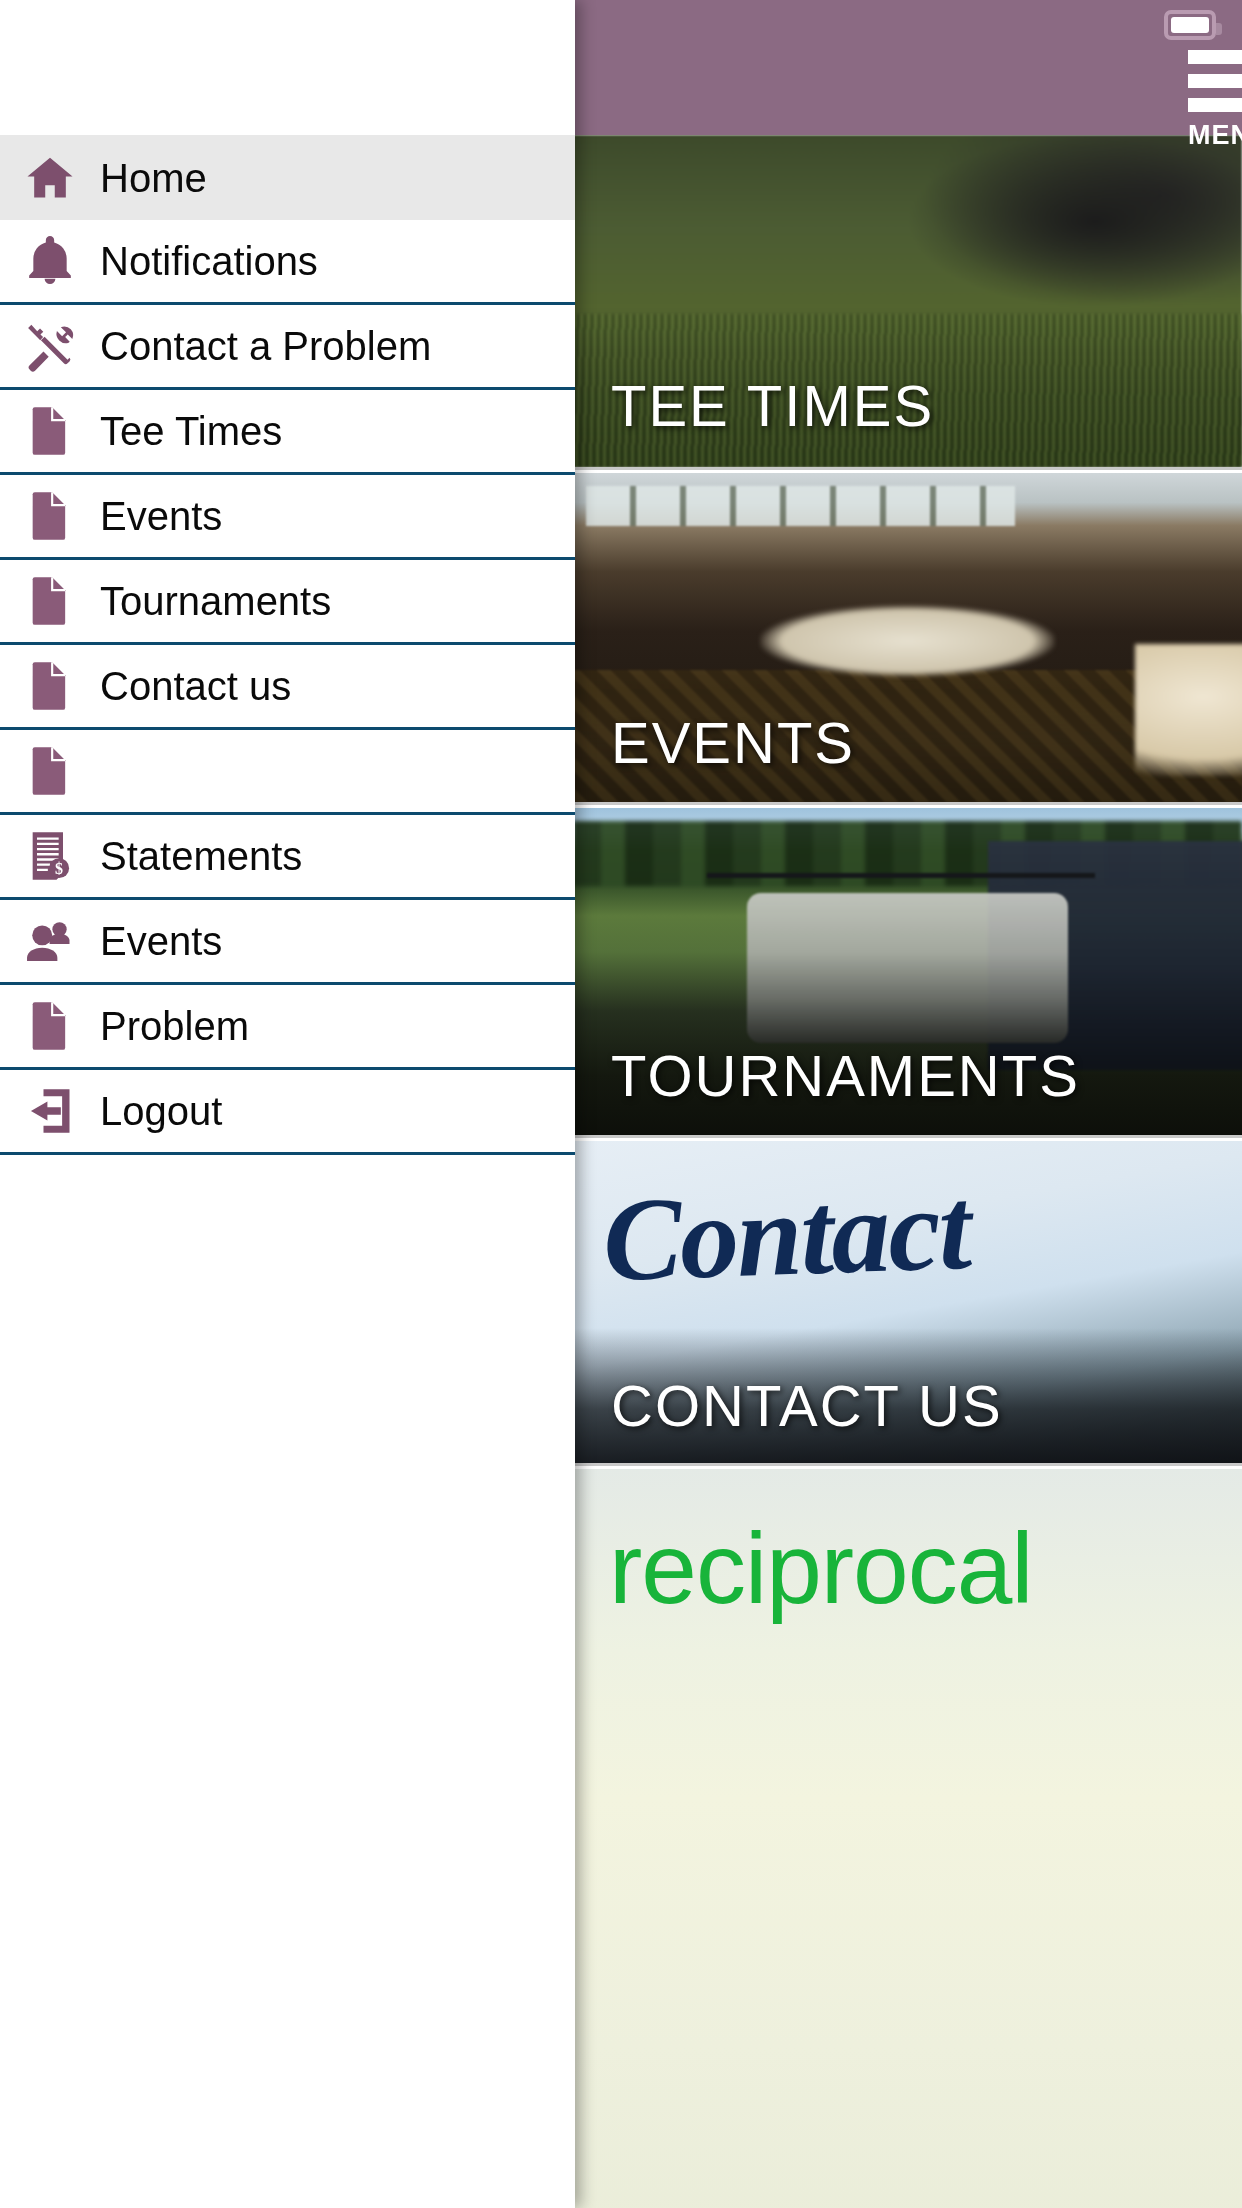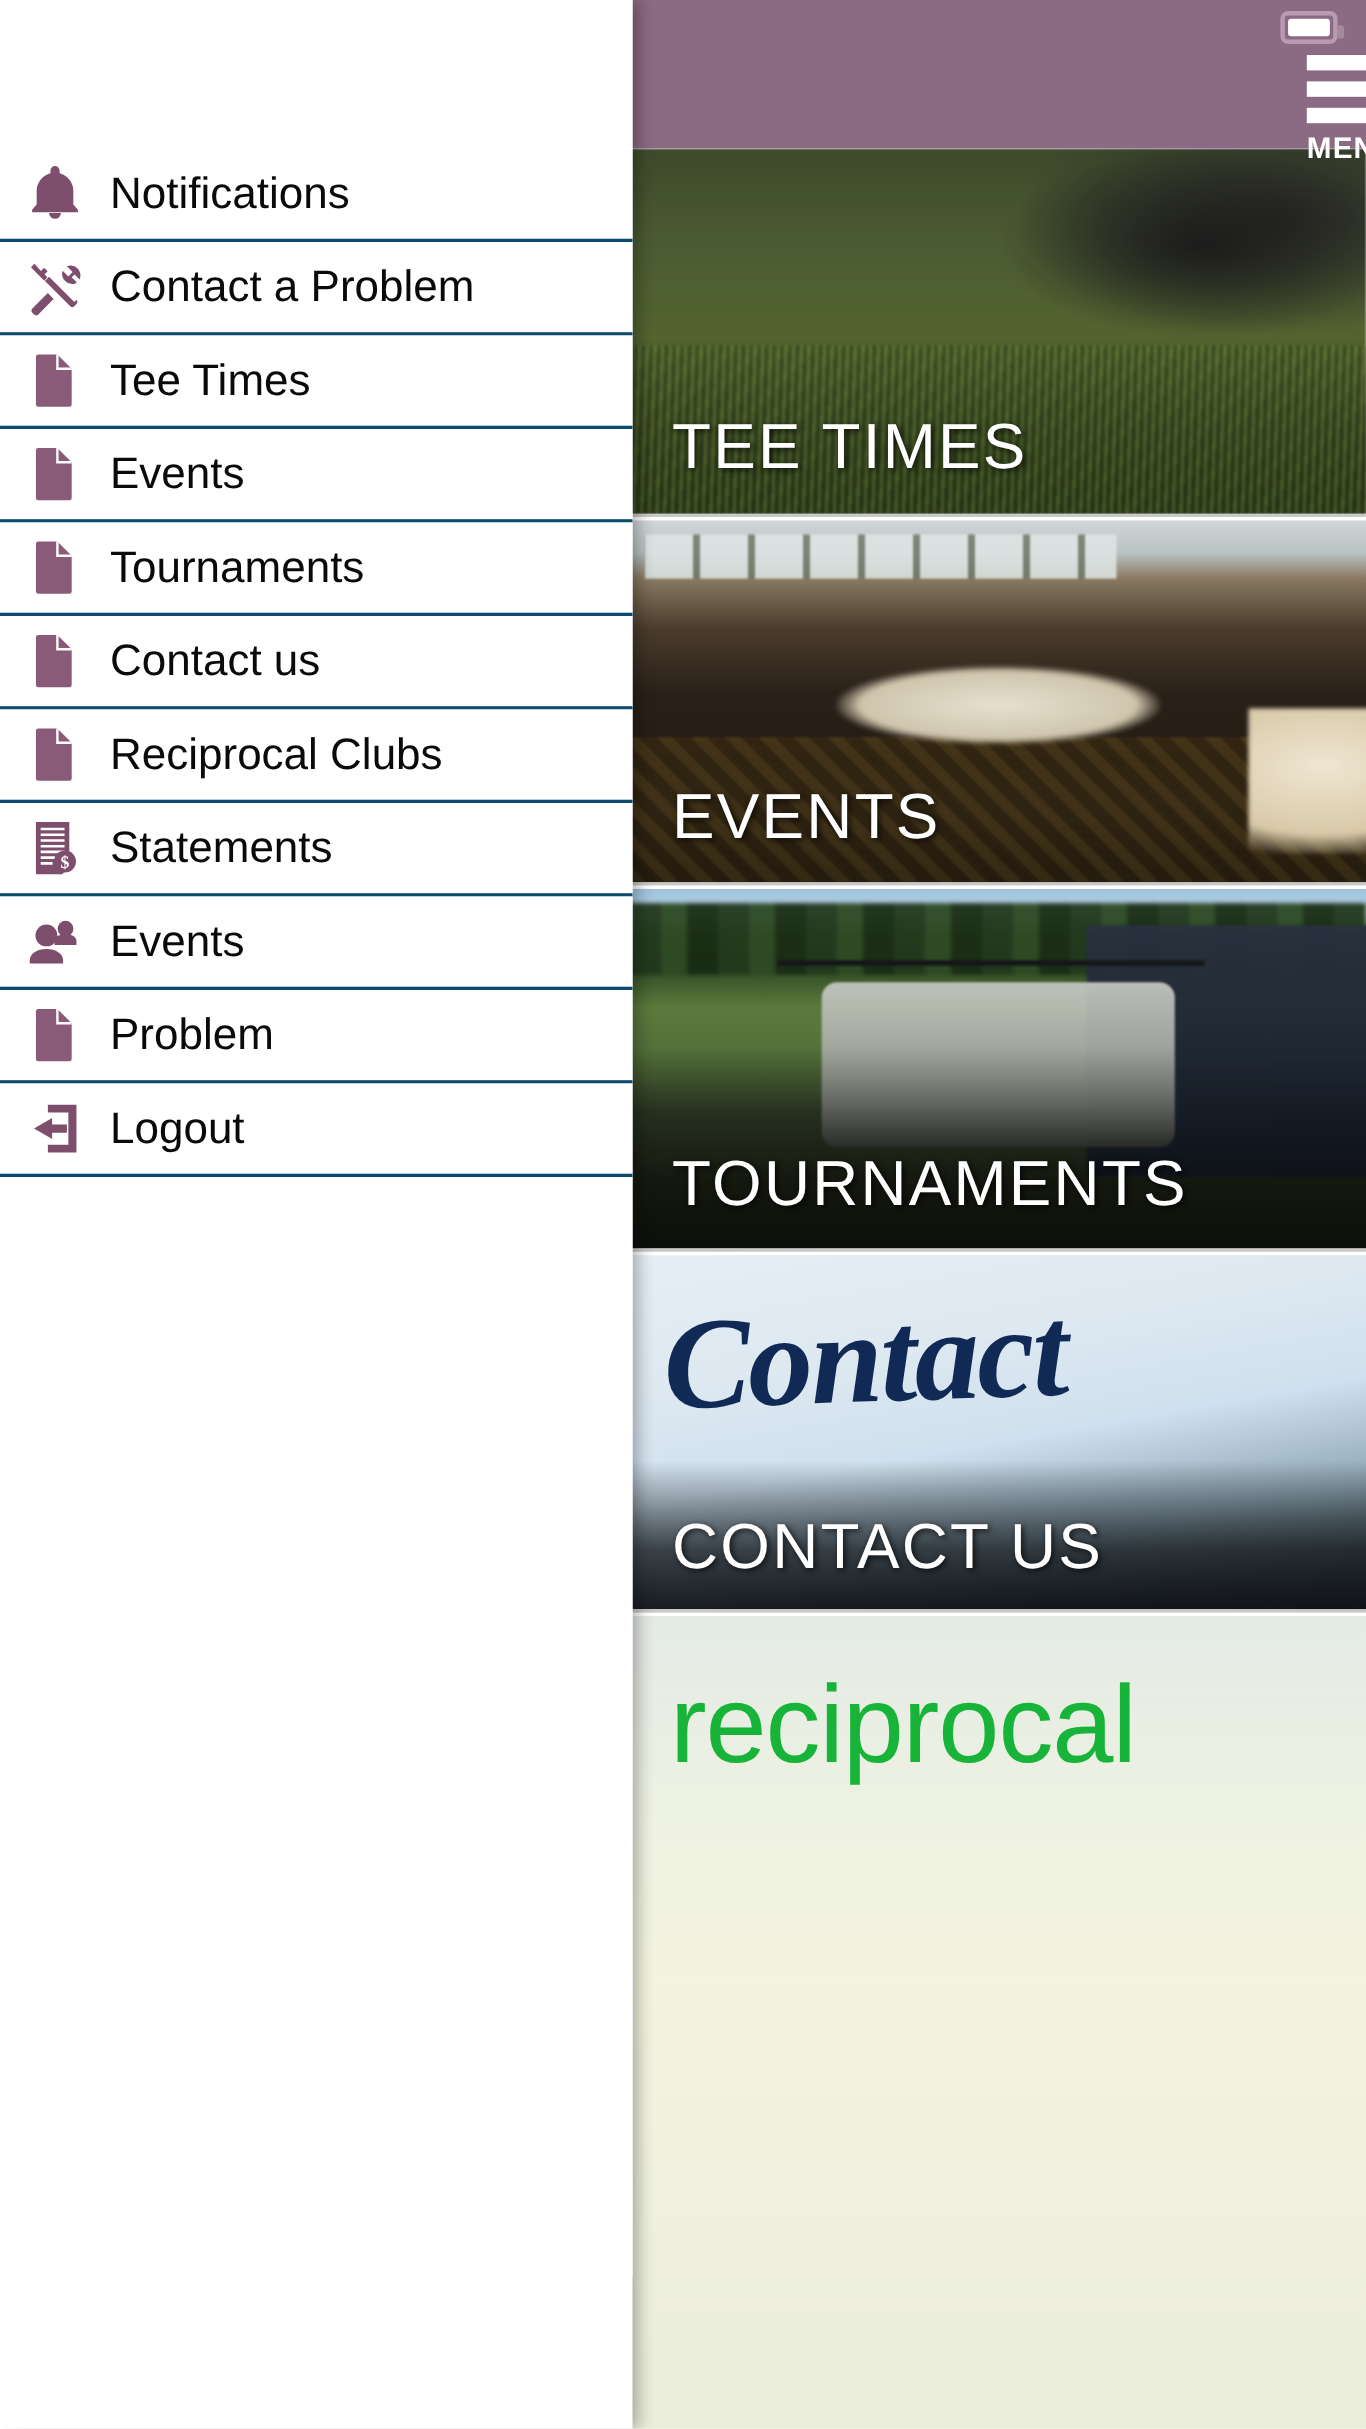--- a/index.html
+++ b/index.html
@@ -245,20 +245,28 @@
         <div class="hbar"></div>
         <div id="menu-label">MENU</div>
       </div>
     </div>
   </div>
 
   <div id="scrim"></div>
   <div id="drawer">
     <div id="drawer-top-pad"></div>
 
+    <div class="nav-item active">
+      <span class="nav-icon">
+        <svg width="52" height="52" viewBox="0 0 24 24">
+            <path fill="#7d4f6d" d="M12 2.6 1.6 11.3h3.1V21h5.1v-5.6h4.4V21h5.1v-9.7h3.1z"></path>
+          </svg>
+      </span>
+      <span class="nav-label">Home</span>
+    </div>
 
     <div class="nav-item">
       <span class="nav-icon">
         <svg width="50" height="50" viewBox="0 0 24 24">
             <path fill="#7d4f6d" d="M12 23a2.6 2.6 0 0 0 2.6-2.5H9.4A2.6 2.6 0 0 0 12 23Zm8-6.2v-6a8 8 0 0 0-6-7.7V2a2 2 0 0 0-4 0v1.1a8 8 0 0 0-6 7.7v6l-2 2.2v1.1h20v-1.1Z"></path>
           </svg>
       </span>
       <span class="nav-label">Notifications</span>
     </div>
 
@@ -316,21 +324,20 @@
       <span class="nav-label">Contact us</span>
     </div>
 
     <div class="nav-item">
       <span class="nav-icon">
         <svg width="46" height="52" viewBox="0 0 20 24">
           <path fill="#8a5b79" d="M3 1h8l6 6v15a1 1 0 0 1-1 1H3a1 1 0 0 1-1-1V2a1 1 0 0 1 1-1z"></path>
           <path fill="none" stroke="#ffffff" stroke-width="1" d="M11 1v6h6"></path>
         </svg>
       </span>
-      <span class="nav-label">Reciprocal Clubs</span>
     </div>
 
     <div class="nav-item">
       <span class="nav-icon">
         <svg width="48" height="52" viewBox="0 0 20 24">
           <path fill="#7d4f6d" d="M2 1h14v19l-3 3H2z"></path>
           <g stroke="#ffffff" stroke-width="1.1">
             <path d="M4 4h10M4 6.4h10M4 8.8h10M4 11.2h10M4 13.6h10M4 16h6M4 18.4h5"></path>
           </g>
           <circle cx="14.2" cy="17.6" r="4.6" fill="#7d4f6d"></circle>

